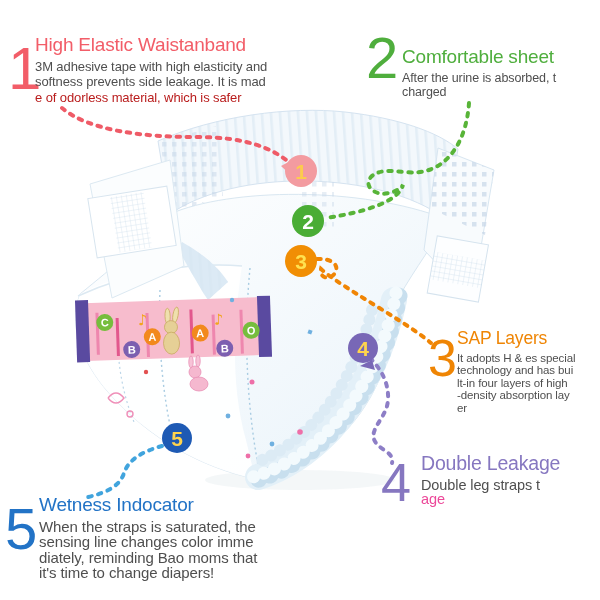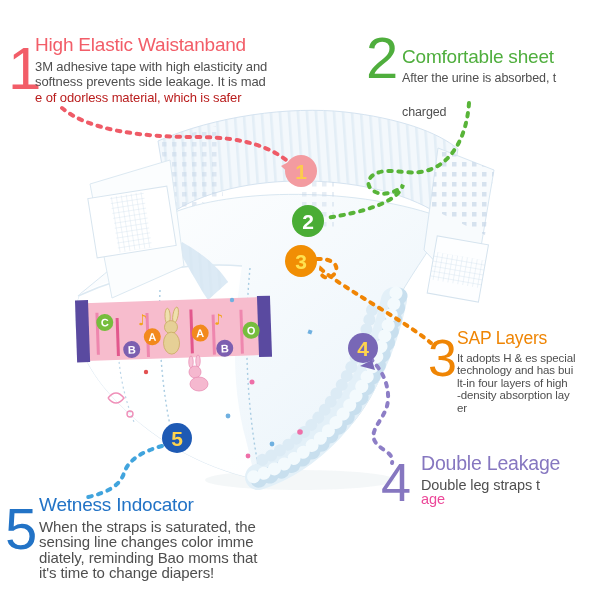--- a/index.html
+++ b/index.html
@@ -203,21 +203,21 @@
   <div class="title" style="color: rgb(242, 93, 104);">High Elastic Waistanband</div>
   <div class="bl" style="color: rgb(79, 79, 79);">3M adhesive tape with high elasticity and</div>
   <div class="bl" style="color: rgb(79, 79, 79);">softness prevents side leakage. It is mad</div>
   <div class="bl" style="color: #b91c1c;">e of odorless material, which is safer</div>
 </div>
 
 <div class="num n2" style="color: rgb(79, 174, 61);">2</div>
 <div class="sec t2">
   <div class="title" style="color: rgb(79, 174, 61);">Comfortable sheet</div>
   <div class="bl" style="color: rgb(79, 79, 79);">After the urine is absorbed, t</div>
-  <div class="bl" style="color: rgb(79, 79, 79); margin-top: 20px;">charged</div>
+  <div class="bl" style="color: rgb(79, 79, 79);">charged</div>
 </div>
 
 <div class="num n3" style="color: rgb(239, 133, 4);">3</div>
 <div class="sec t3">
   <div class="title" style="color: rgb(239, 133, 4);">SAP Layers</div>
   <div class="bl" style="color: rgb(79, 79, 79);">It adopts H &amp; es special</div>
   <div class="bl" style="color: rgb(79, 79, 79);">technology and has bui</div>
   <div class="bl" style="color: rgb(79, 79, 79);">lt-in four layers  of high</div>
   <div class="bl" style="color: rgb(79, 79, 79);">-density absorption lay</div>
   <div class="bl" style="color: rgb(79, 79, 79);">er</div>

